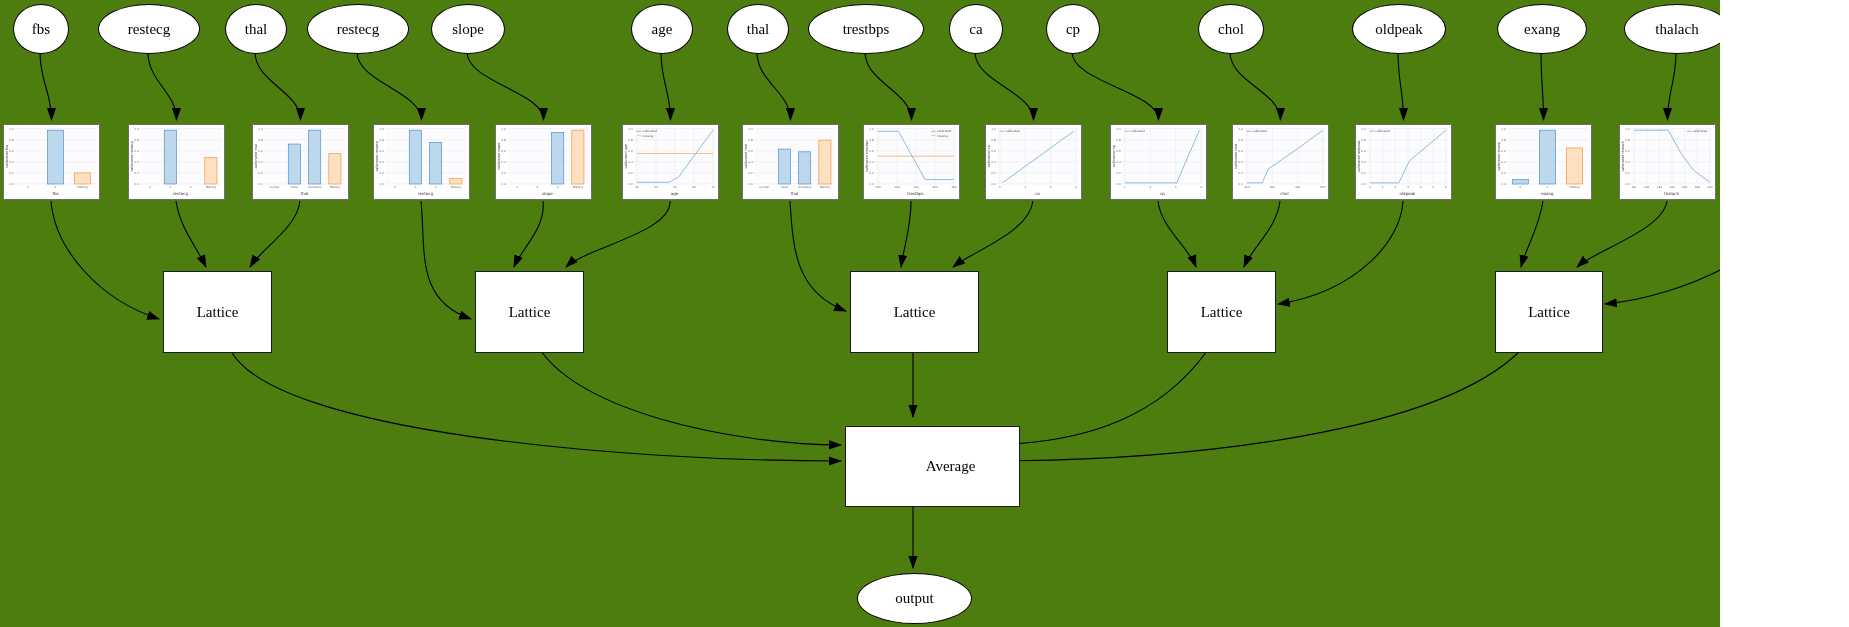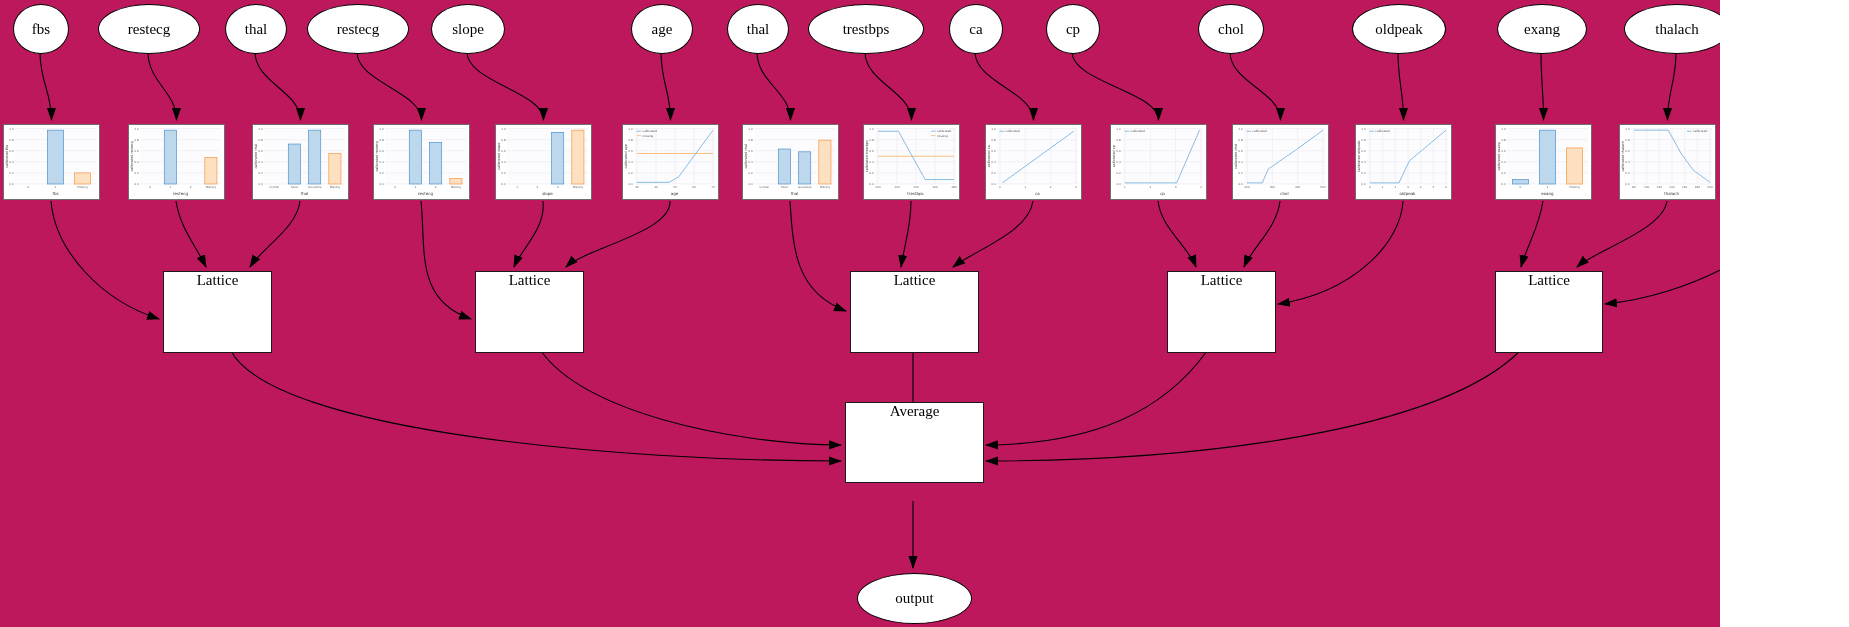--- a/index.html
+++ b/index.html
@@ -1,22 +1,22 @@
 <!DOCTYPE html>
 <html><head>
 <meta charset="utf-8">
 <style>
   html,body{margin:0;padding:0;background:#ffffff;}
-  #canvas{position:relative;width:1720px;height:627px;background:#be185d;overflow:hidden;
+  #canvas{position:relative;width:1720px;height:627px;background:#4d7c0f;overflow:hidden;
           font-family:"Liberation Serif","DejaVu Serif",serif;}
   #edges{position:absolute;left:0;top:0;width:1849px;height:627px;}
   .ellipse{position:absolute;border:1px solid #000;border-radius:50%;background:#fff;
            display:flex;align-items:center;justify-content:center;font-size:15px;color:#000;}
   .box{position:absolute;border:1px solid #1a1a1a;background:#fff;
-       display:flex;justify-content:center;font-size:15px;color:#000;}
+       display:flex;align-items:center;justify-content:center;font-size:15px;color:#000;}
   .chart-box{position:absolute;border:1px solid #6e6e6e;background:#ffffff;}
   .chart-box svg{display:block;}
   .nodetext{pointer-events:none;}
 </style>
 </head>
 <body>
 
 <div id="canvas">
   <svg id="edges" viewBox="0 0 1849 627">
       <defs>
@@ -549,19 +549,19 @@
       <div class="box" style="left: 850px; top: 271px; width: 127px; height: 80px;">
         <span class="nodetext">Lattice</span>
       </div>
       <div class="box" style="left: 1167px; top: 271px; width: 107px; height: 80px;">
         <span class="nodetext">Lattice</span>
       </div>
       <div class="box" style="left: 1495px; top: 271px; width: 106px; height: 80px;">
         <span class="nodetext">Lattice</span>
       </div>
     </div>
-  <div class="box" id="avgbox" style="left:845px;top:402px;width:137px;height:79px;">
+  <div class="box" id="avgbox" style="left:845px;top:426px;width:137px;height:79px;padding-left:36px;">
     <span class="nodetext">Average</span>
   </div>
   <div class="ellipse" id="outell" style="left:857px;top:573px;width:113px;height:49px;align-items:center;">
     <span class="nodetext">output</span>
   </div>
 </div>
 
 </body></html>

